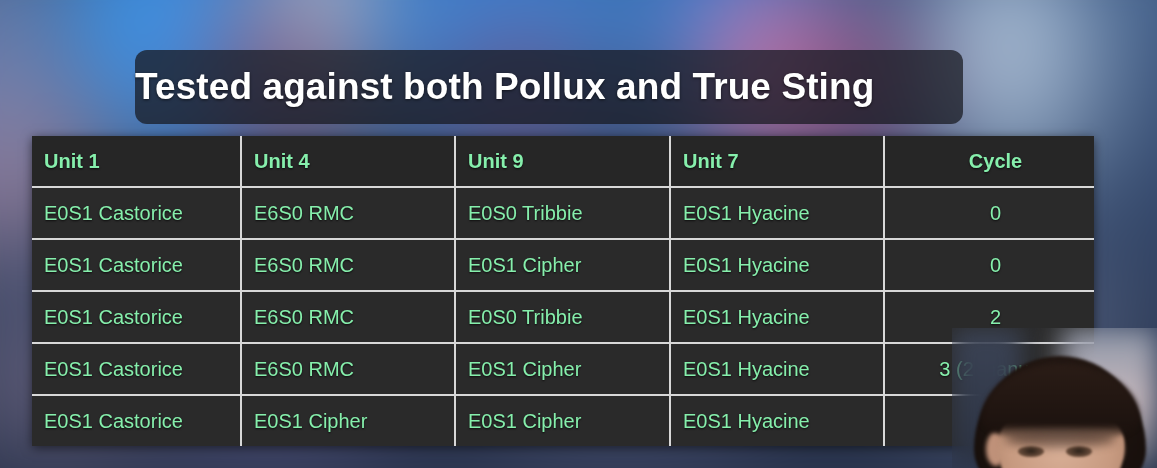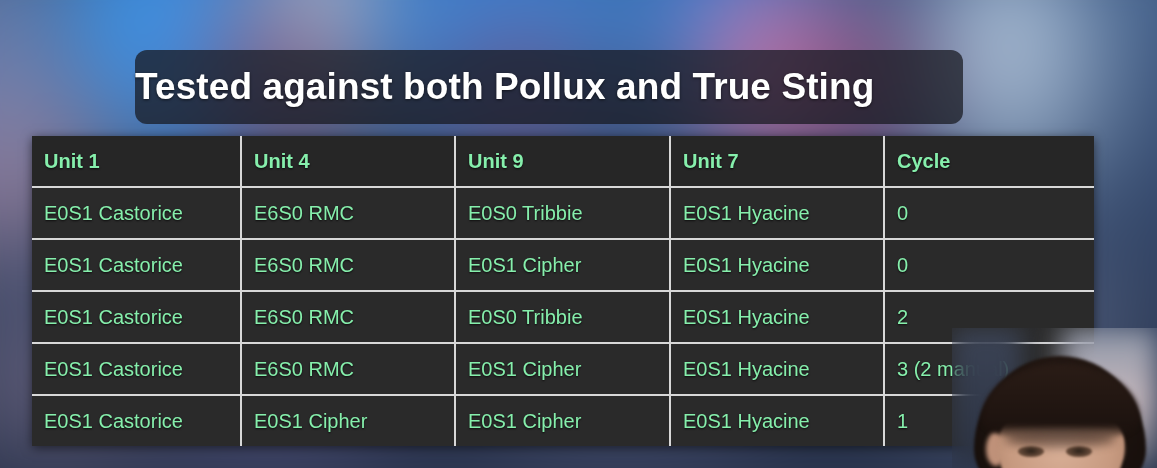--- a/index.html
+++ b/index.html
@@ -112,20 +112,21 @@
     text-shadow: 0 1px 2px rgba(0,0,0,.75);
   }
   table.grid th {
     font-weight: bold;
     font-size: 20px;
     background: #262626;
   }
   table.grid th:last-child,
   table.grid td:last-child {
     border-right: none;
+    text-align: center;
   }
   table.grid tr:last-child td {
     border-bottom: none;
   }
 
   
   .cam {
     position: absolute;
     right: 0;
     bottom: 0;

